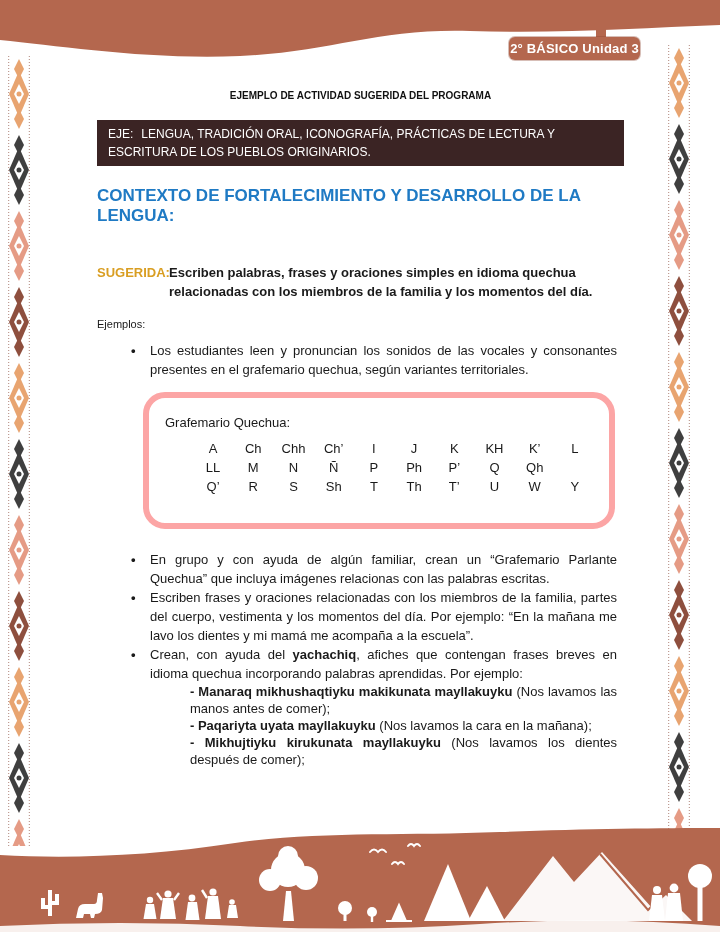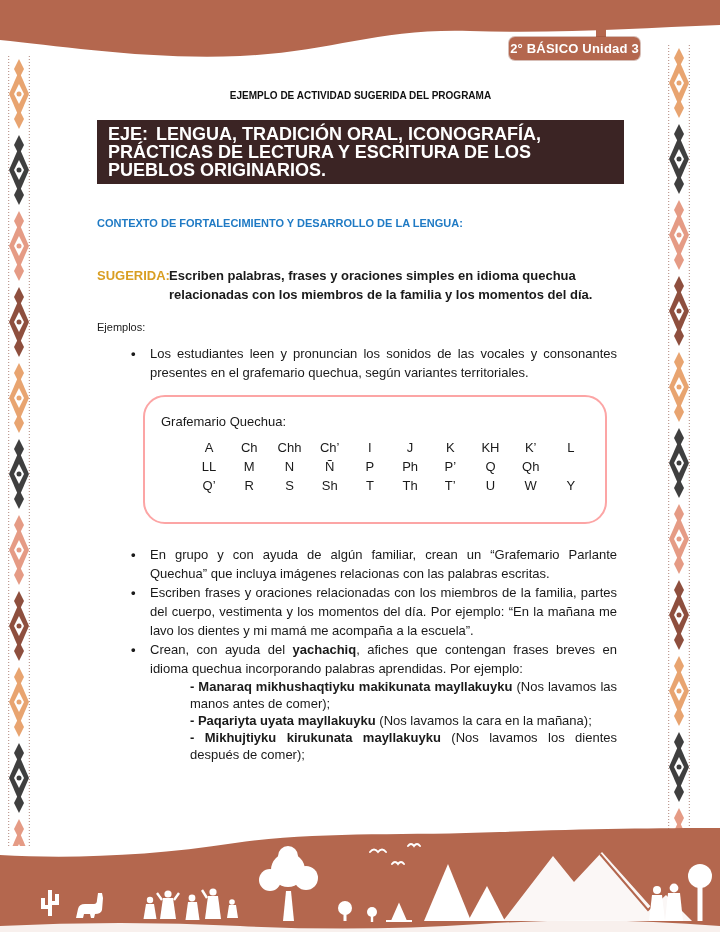--- a/index.html
+++ b/index.html
@@ -13,31 +13,31 @@
       box-shadow:0 0 0 1px rgba(140,70,50,.35)}
   
   .border-strip{position:absolute;z-index:1}
   .border-left{left:8px;top:56px}
   .border-right{left:668px;top:45px}
   
   .footer-svg{position:absolute;left:0;top:828px;z-index:2;pointer-events:none}
   
   .content{position:absolute;left:97px;top:84px;width:527px;z-index:2}
   .page-title{font-size:10px;font-weight:bold;text-align:center;margin:6px 0 19px;color:#111}
-  .eje-bar{background:#3b2424;color:#fff;font-weight:bold;font-size:18px;line-height:18px;
-      padding:5px 11px;margin:0 0 33px}
+  .eje-bar{background:#3b2424;color:#fff;font-weight:normal;font-size:12px;line-height:18px;
+      padding:5px 11px;margin:0 0 20px}
   .eje-bar .eje-lbl{margin-right:8px}
-  .contexto{color:#1f7ac4;font-weight:bold;font-size:11px;margin:0 0 37px}
+  .contexto{color:#1f7ac4;font-weight:bold;font-size:17px;margin:0 0 37px}
   .actividad{position:relative;padding-left:72px;font-weight:bold;font-size:13px;line-height:19px;margin:0 0 14px}
   .actividad .lbl{position:absolute;left:0;top:0;color:#d99e22}
   .ejemplos{font-weight:normal;font-size:11px;line-height:19px;margin:0}
   ul.blist{list-style:none;margin:7px;padding:0;font-size:13px;line-height:19px}
   ul.blist>li{position:relative;padding-left:46px;text-align:justify}
   ul.blist>li::before{content:"\2022";position:absolute;left:27px;top:0;font-weight:bold}
-  .graf-box{margin:13px 0 21px 46px;width:430px;border:2px solid #fca5a5;border-radius:22px;
+  .graf-box{margin:13px 0 21px 46px;width:430px;border:6px solid #fca5a5;border-radius:22px;
       padding:15px 14px 27px 16px;font-size:13px;line-height:19px}
   .graf-title{margin:0 0 7px}
   .graf-grid{display:grid;grid-template-columns:repeat(10,1fr);padding-left:28px;text-align:center}
   .graf-grid span{line-height:19px}
   .bold{font-weight:bold}
   .afiches{margin-left:40px}
   .afiches p{margin:0;text-align:justify;font-size:13px;line-height:17px}
 </style>
 </head>
 <body>

